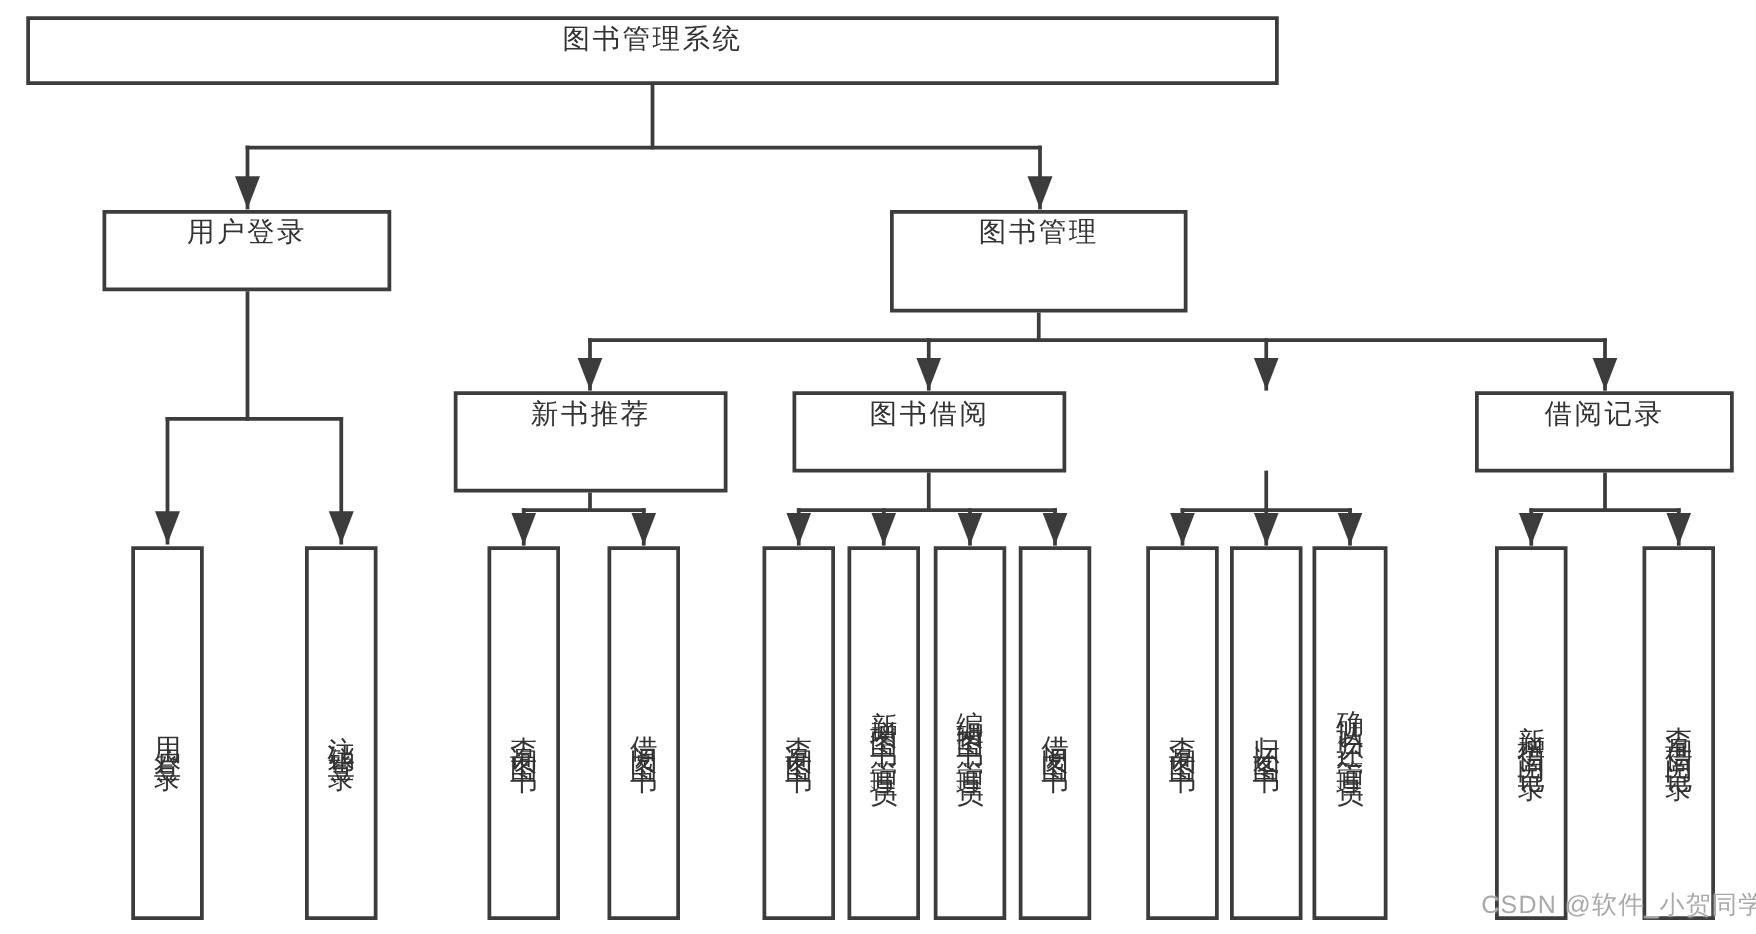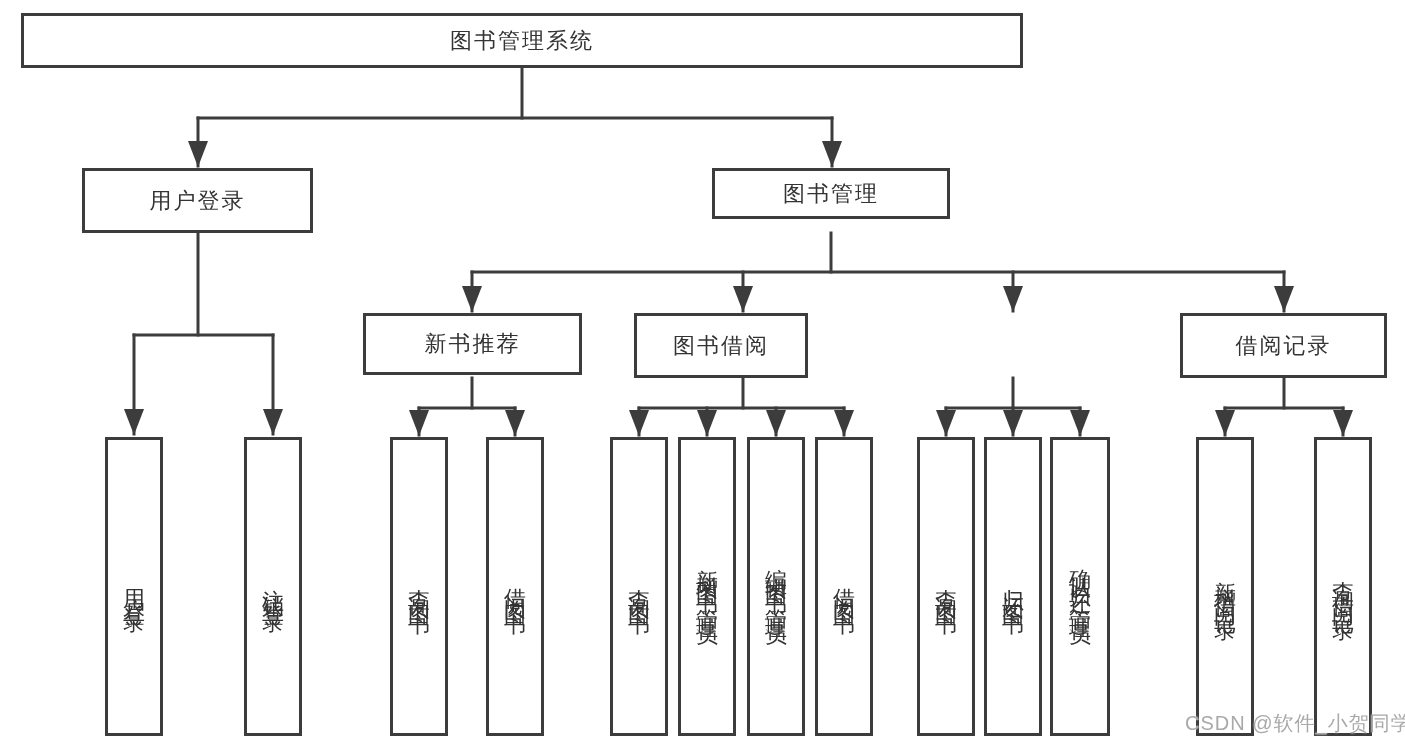--- a/index.html
+++ b/index.html
@@ -22,21 +22,21 @@
     top: 0;
     width: 1405px;
     height: 747px;
   }
   .hnode {
     position: absolute;
     box-sizing: border-box;
     border: 3px solid #3c3c3c;
     background: #ffffff;
     display: flex;
-    align-items: center;
+    align-items: flex-start;
     justify-content: center;
     font-size: 22px;
     letter-spacing: 2px;
     white-space: nowrap;
   }
   .vnode {
     position: absolute;
     box-sizing: border-box;
     border: 3px solid #3c3c3c;
     background: #ffffff;
@@ -121,28 +121,28 @@
     </g>
   </svg>
 
   <div class="hnode" style="left:21px; top:13px; width:1002px; height:55px;">
     <span>图书管理系统</span>
   </div>
 
   <div class="hnode" style="left:82px; top:168px; width:231px; height:65px;">
     <span>用户登录</span>
   </div>
-  <div class="hnode" style="left:712px; top:168px; width:238px; height:51px;">
+  <div class="hnode" style="left:712px; top:168px; width:238px; height:82px;">
     <span>图书管理</span>
   </div>
 
-  <div class="hnode" style="left:363px; top:313px; width:219px; height:62px;">
+  <div class="hnode" style="left:363px; top:313px; width:219px; height:81px;">
     <span>新书推荐</span>
   </div>
-  <div class="hnode" style="left:634px; top:313px; width:174px; height:65px;">
+  <div class="hnode" style="left:634px; top:313px; width:219px; height:65px;">
     <span>图书借阅</span>
   </div>
   <div class="hnode" style="left:1180px; top:313px; width:207px; height:65px;">
     <span>借阅记录</span>
   </div>
 
   <div class="vnode" style="left:105px;">
     <span class="vlabel">用户登录</span>
   </div>
   <div class="vnode" style="left:244px;">

